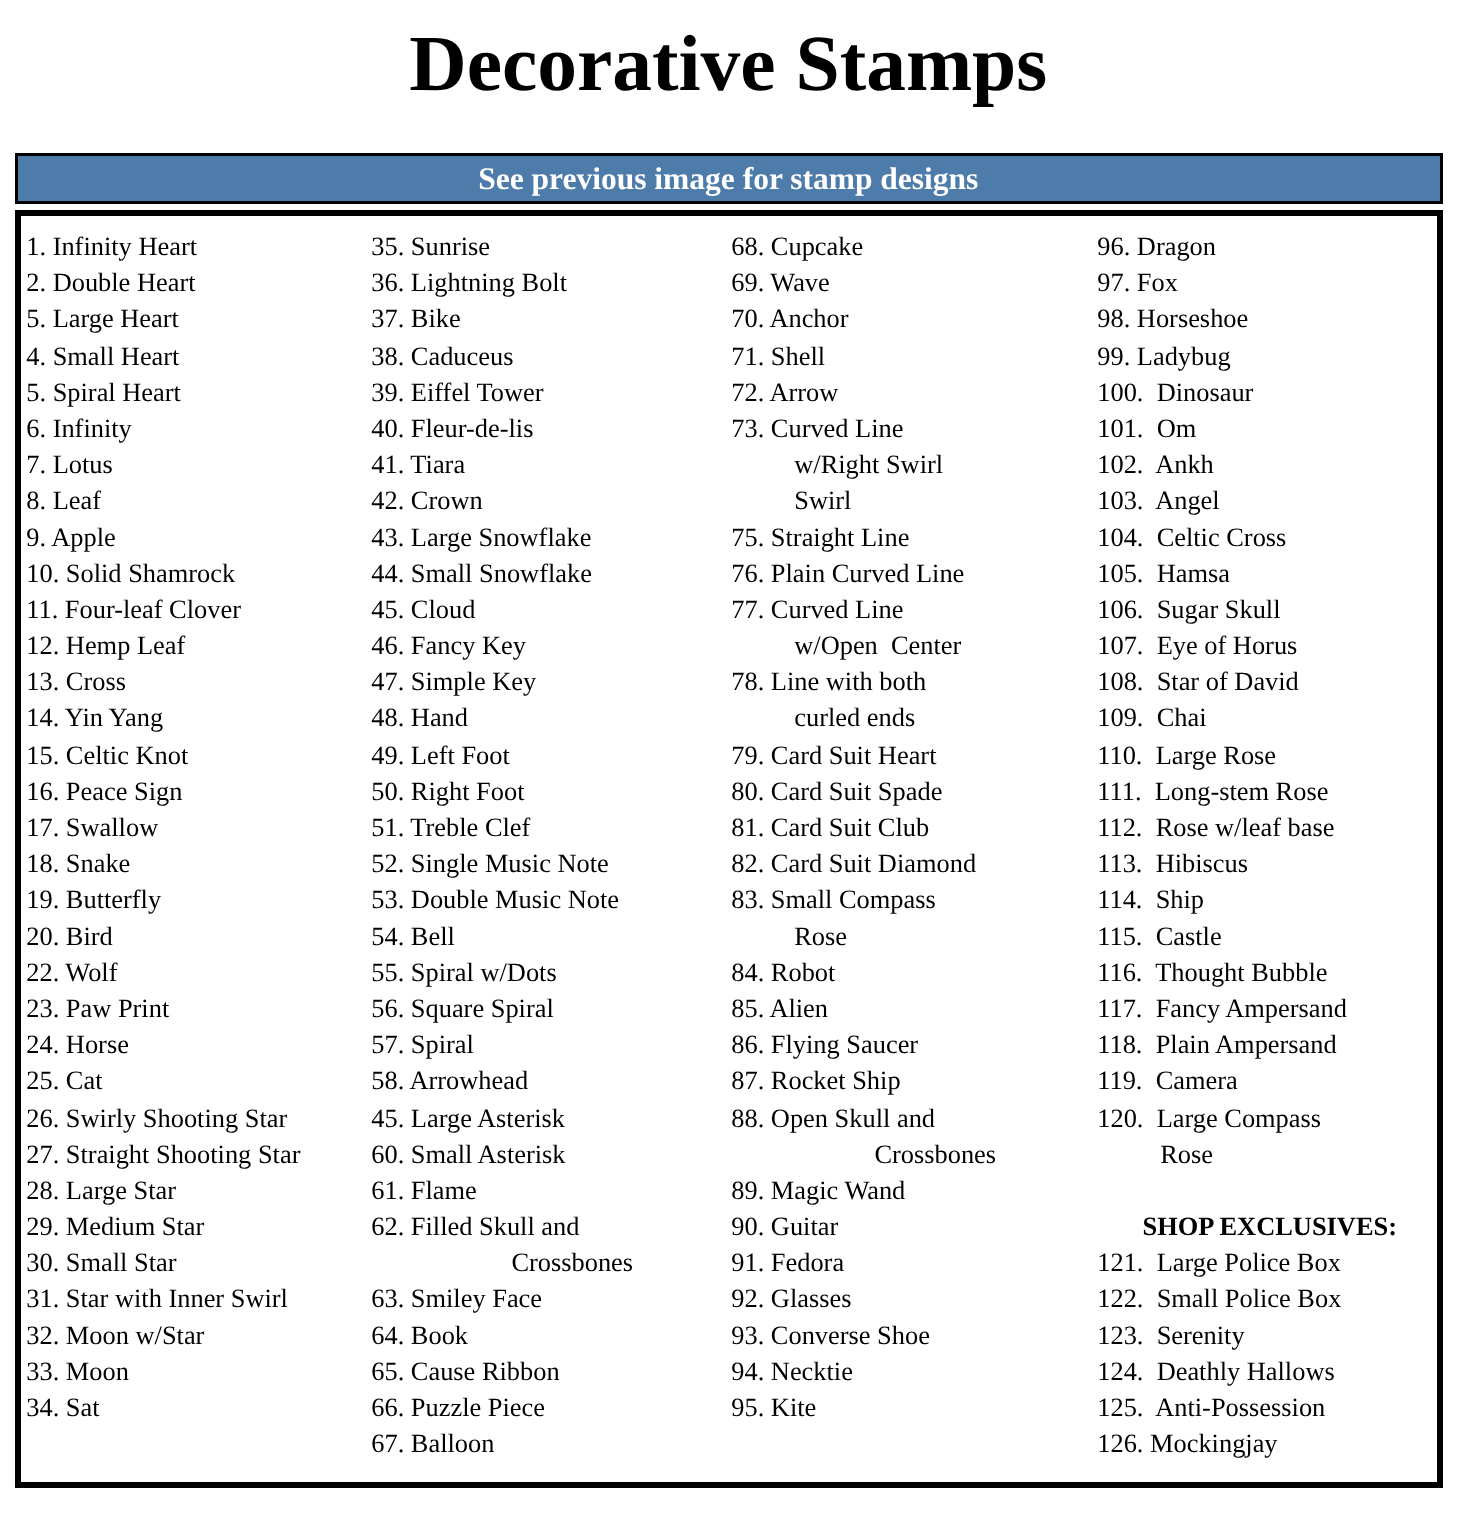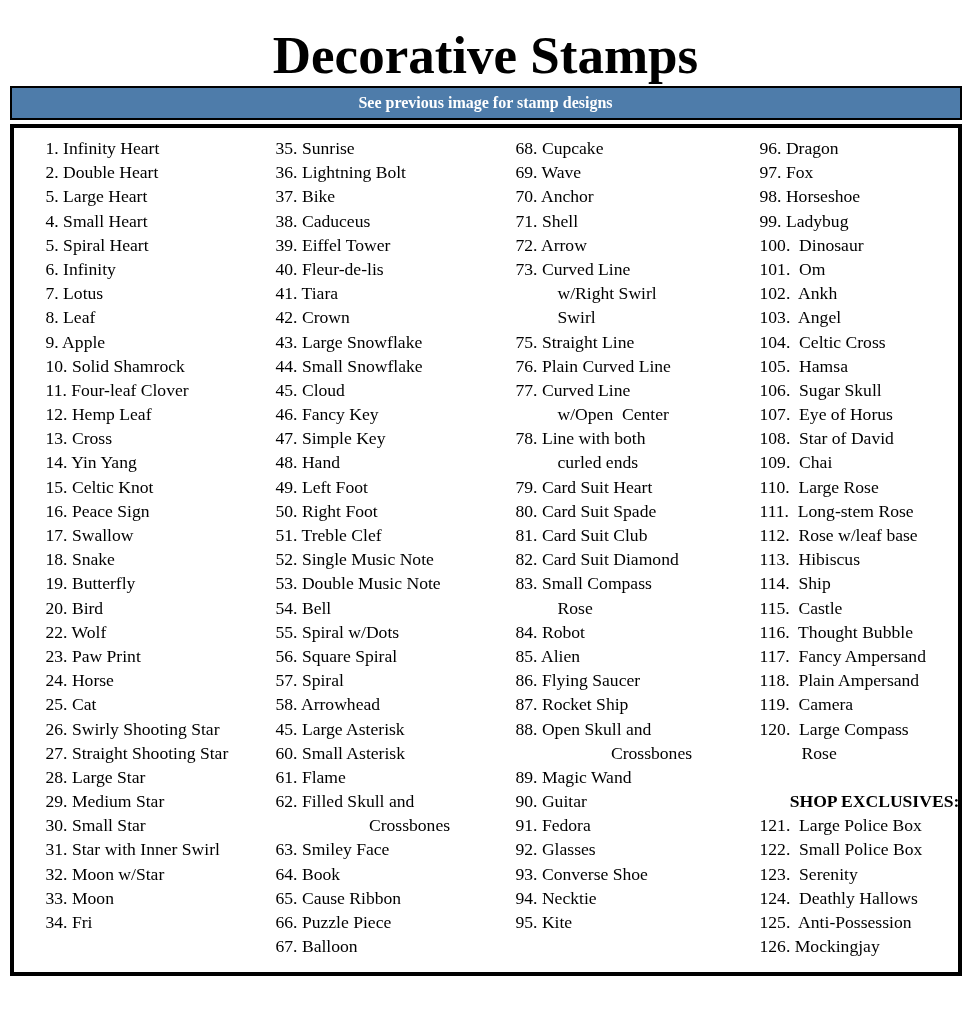--- a/index.html
+++ b/index.html
@@ -12,54 +12,54 @@
   * { box-sizing: border-box; }
   html, body {
     margin: 0; padding: 0;
     width: 971px; height: 1024px;
     background: var(--page-bg);
     font-family: "Liberation Serif", serif;
     color: var(--text);
   }
   .title {
     margin: 0;
-    padding-top: 24px;
-    height: 86px;
+    padding-top: 12px;
+    height: 102px;
     text-align: center;
     font-size: 53px;
     line-height: 62px;
     font-weight: bold;
   }
   .banner {
     width: 952px;
     height: 34px;
     margin: 0 auto;
     background: var(--banner-bg);
     border: 2px solid var(--border);
     display: flex;
     align-items: center;
     justify-content: center;
   }
   .banner-text {
     color: var(--banner-text);
     font-weight: bold;
-    font-size: 16px;
+    font-size: 21px;
   }
   .list-box {
     width: 952px;
     height: 852px;
     margin: 4px auto 0 auto;
     border: 4px solid var(--border);
     background: var(--page-bg);
     padding: 8px 0 0 4px;
     display: flex;
     overflow: hidden;
   }
   .col { flex: 0 0 auto; }
-  .col-0 { width: 230px; margin-left: 28px; }
+  .col-0 { width: 230px; }
   .col-1 { width: 240px; }
   .col-2 { width: 244px; }
   .col-3 { width: 230px; }
   .line {
     height: 24.2px;
     line-height: 24.2px;
     font-size: 17.6px;
     white-space: pre;
   }
   .cont  { padding-left: 28px; text-align: center; }
@@ -103,21 +103,21 @@
         <div class="line">24. Horse</div>
         <div class="line">25. Cat</div>
         <div class="line">26. Swirly Shooting Star</div>
         <div class="line">27. Straight Shooting Star</div>
         <div class="line">28. Large Star</div>
         <div class="line">29. Medium Star</div>
         <div class="line">30. Small Star</div>
         <div class="line">31. Star with Inner Swirl</div>
         <div class="line">32. Moon w/Star</div>
         <div class="line">33. Moon</div>
-        <div class="line">34. Fri</div>
+        <div class="line">34. Sat</div>
       </div>
     <div class="col col-1">
         <div class="line">35. Sunrise</div>
         <div class="line">36. Lightning Bolt</div>
         <div class="line">37. Bike</div>
         <div class="line">38. Caduceus</div>
         <div class="line">39. Eiffel Tower</div>
         <div class="line">40. Fleur-de-lis</div>
         <div class="line">41. Tiara</div>
         <div class="line">42. Crown</div>

